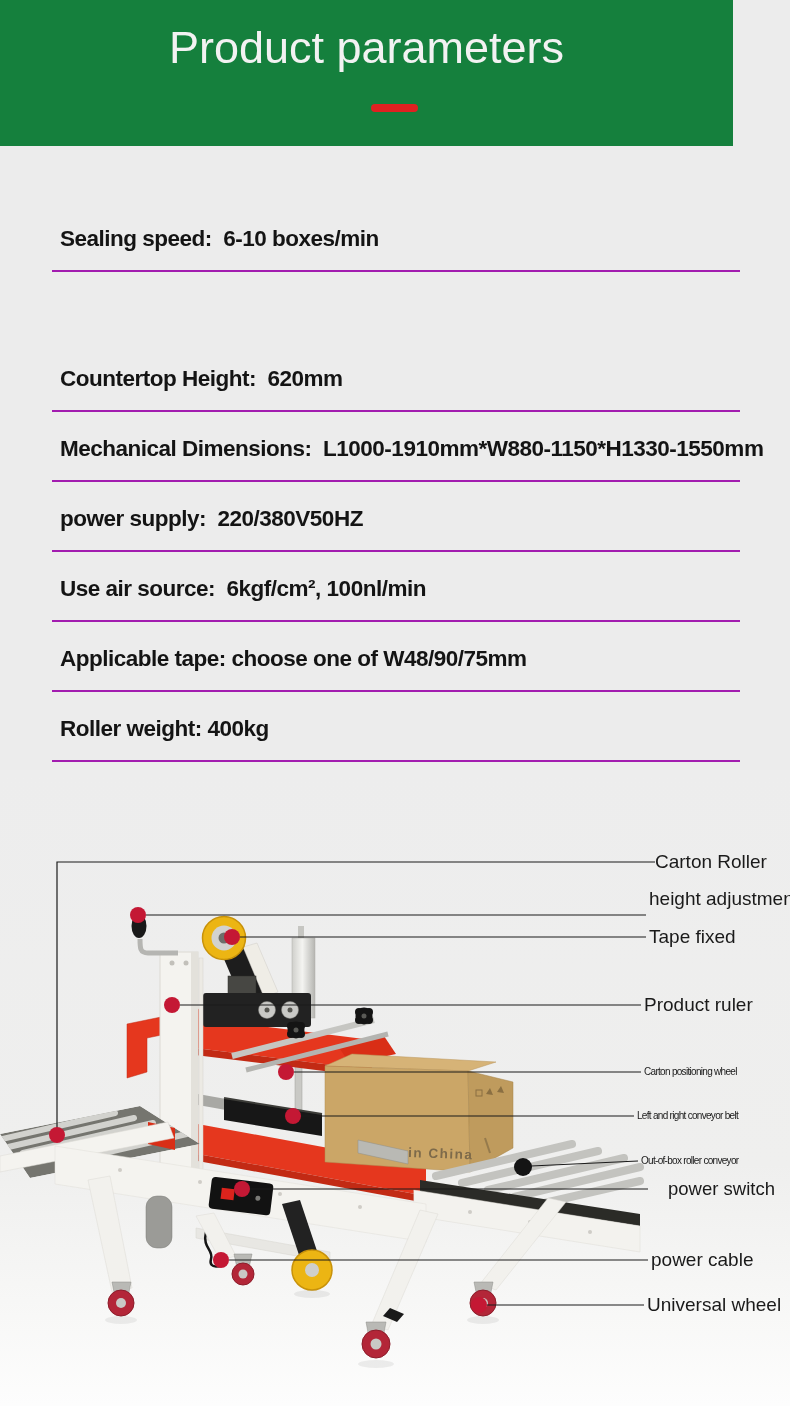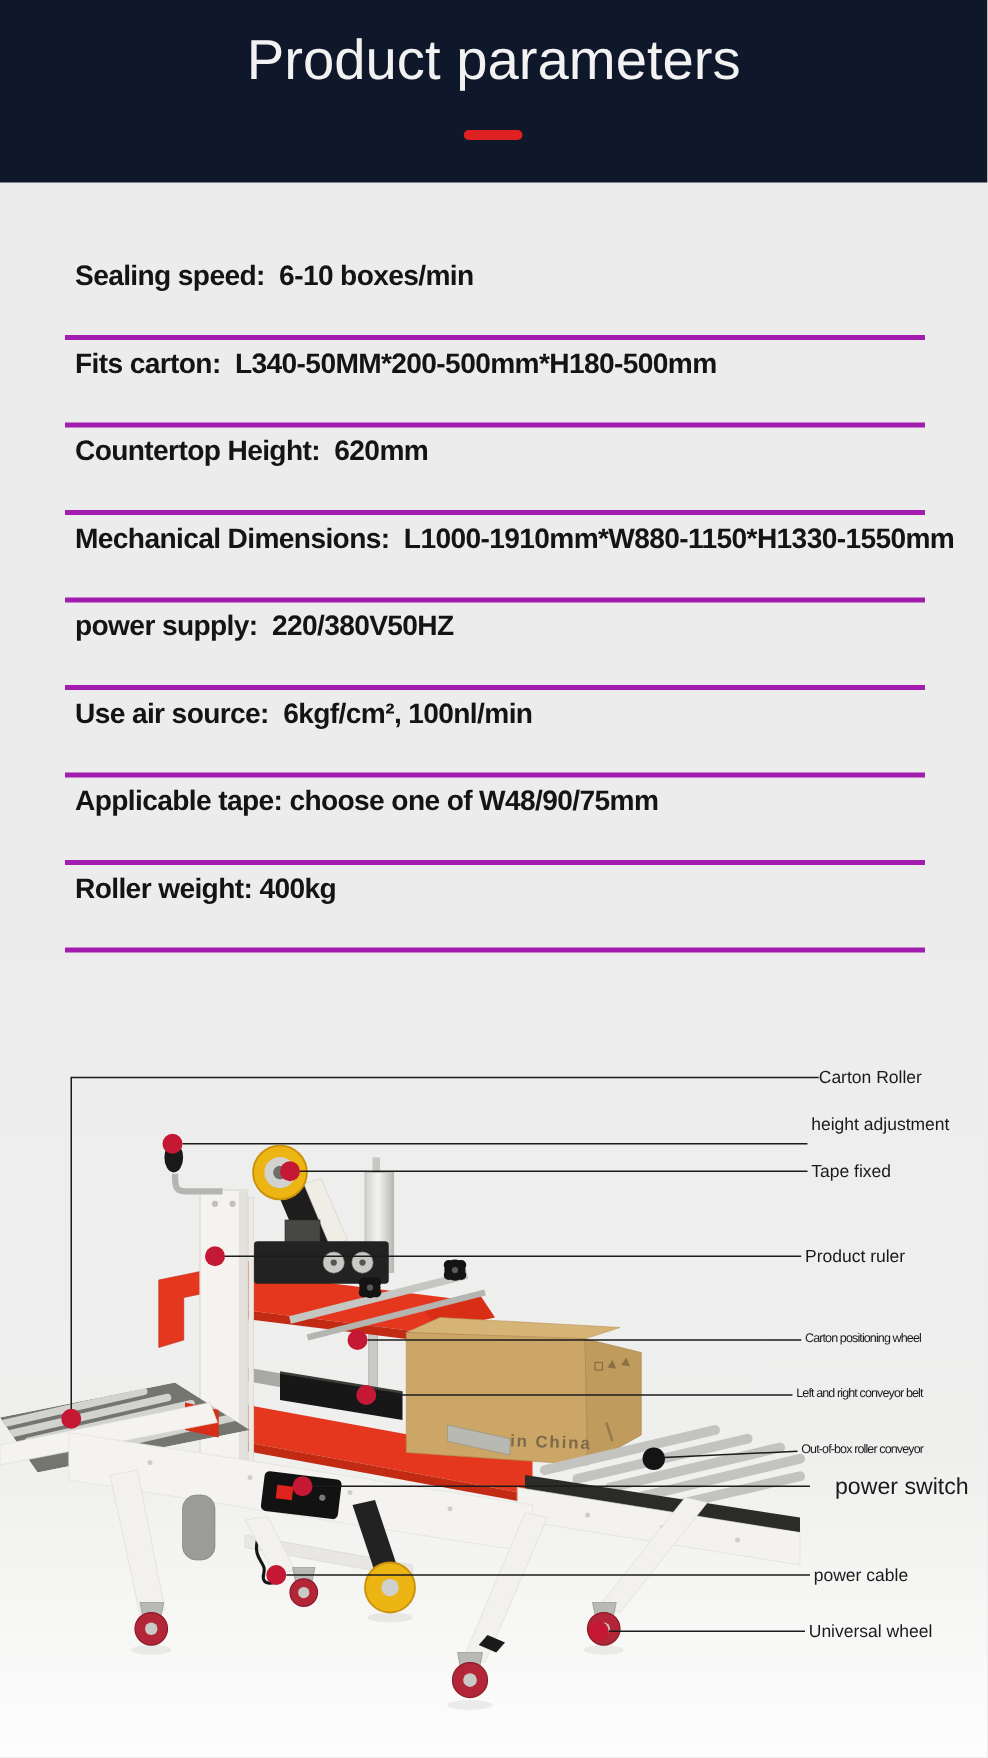--- a/index.html
+++ b/index.html
@@ -1,59 +1,56 @@
 <!DOCTYPE html>
 <html><head>
 <meta charset="utf-8">
 <style>
   html,body{margin:0;padding:0;}
   body{width:790px;height:1406px;position:relative;background:#ececec;
        font-family:"Liberation Sans",sans-serif;overflow:hidden;}
   .page{position:absolute;inset:0;}
 
   
-  .header{position:absolute;left:0;top:0;width:790px;height:146px;background:#0f172a;}
+  .header{position:absolute;left:0;top:0;width:733px;height:146px;background:#15803d;}
   .title{position:absolute;left:0;top:22px;width:100%;text-align:center;
          font-size:45px;font-weight:400;color:#f2f2f2;letter-spacing:0;}
   .red-dash{position:absolute;left:371px;top:104px;width:47px;height:8px;
             border-radius:4px;background:#e02121;}
 
   
   .params{position:absolute;left:0;top:146px;width:790px;height:624px;}
   .param-row{position:absolute;left:52px;right:50px;height:70px;
-             border-bottom:4px solid #a21caf;display:flex;align-items:flex-start;
+             border-bottom:2px solid #a21caf;display:flex;align-items:center;
              padding:6px 0 0 8px;box-sizing:border-box;}
   .param-row span{font-size:22.5px;font-weight:bold;color:#141414;
                   letter-spacing:-0.5px;white-space:pre;}
 
   
   .diagram{position:absolute;left:0;top:770px;width:790px;height:636px;
            background:linear-gradient(180deg,#ededed 0%,#efefee 62%,#f8f8f7 86%,#fdfdfd 100%);}
   .diagram svg{position:absolute;left:0;top:0;}
   .callout{position:absolute;transform:translateY(-50%);white-space:nowrap;
-           color:#1a1a1a;font-size:14px;line-height:1.05;}
+           color:#1a1a1a;font-size:19px;line-height:1.05;}
   .callout.small{font-size:10px;letter-spacing:-0.7px;}
   .callout.big{font-size:18.5px;margin-left:17px;}
 </style>
 </head>
 <body>
 
 <div class="page">
 
   <div class="header">
     <div class="title">Product parameters</div>
     <div class="red-dash"></div>
   </div>
 
   <div class="params">
     <div class="param-row" style="top:56px">
         <span>Sealing speed:  6-10 boxes/min</span>
-      </div>
-    <div class="param-row" style="top:126px">
-        <span>Fits carton:  L340-50MM*200-500mm*H180-500mm</span>
       </div>
     <div class="param-row" style="top:196px">
         <span>Countertop Height:  620mm</span>
       </div>
     <div class="param-row" style="top:266px">
         <span>Mechanical Dimensions:  L1000-1910mm*W880-1150*H1330-1550mm</span>
       </div>
     <div class="param-row" style="top:336px">
         <span>power supply:  220/380V50HZ</span>
       </div>

